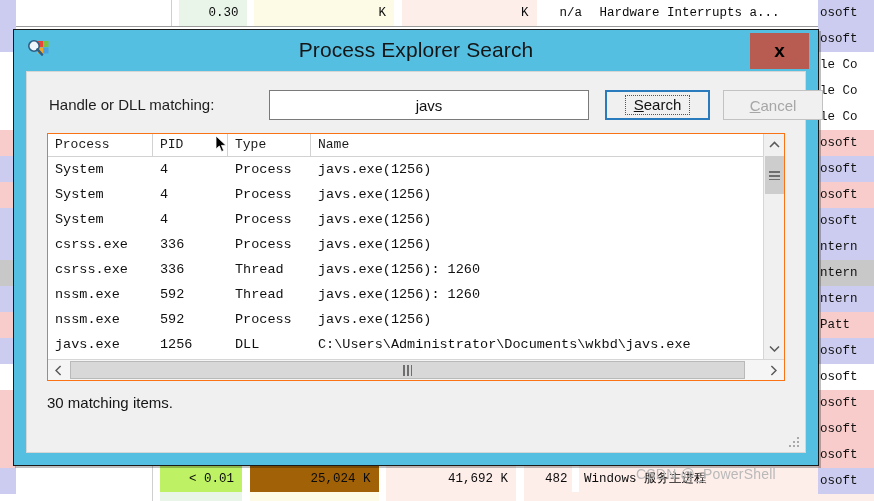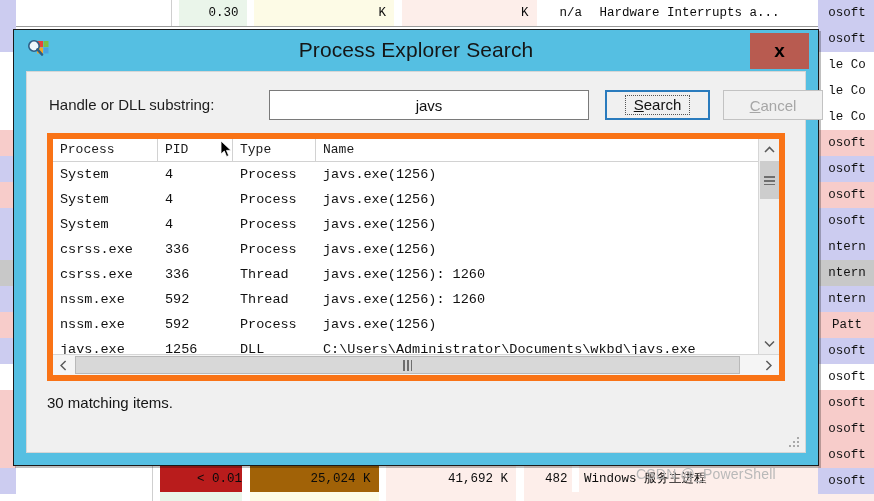--- a/index.html
+++ b/index.html
@@ -62,21 +62,20 @@
   #bg-right {
     position: absolute;
     top: 0;
     left: 818px;
     width: 56px;
     height: 501px;
     overflow: hidden;
     font-family: "Liberation Mono", monospace;
     font-size: 12.5px;
     color: #111;
-    text-align: center;
   }
   #bg-left {
     position: absolute;
     top: 0;
     left: 0;
     width: 16px;
     height: 501px;
     overflow: hidden;
   }
   .frag {
@@ -237,21 +236,21 @@
   .mnem { text-decoration: underline; }
 
   
   #listview {
     position: absolute;
     left: 20px;
     top: 61px;
     right: 20px;
     height: 248px;
     background: #ffffff;
-    border: 6px solid #f97316;
+    border: 1px solid #f97316;
     box-sizing: border-box;
     overflow: hidden;
   }
   #list-header {
     position: absolute;
     left: 0; top: 0;
     right: 21px;
     height: 22px;
     background: #ffffff;
     border-bottom: 1px solid #d2d2d2;
@@ -411,21 +410,21 @@
       <span class="cell" style="width:135px;background:#fdeeea;text-align:right;padding-right:8px;">K</span>
       <span class="cell" style="width:42px;background:#ffffff;text-align:right;padding-right:4px;">n/a</span>
       <span class="cell" style="width:300px;background:#ffffff;padding-left:6px;">Hardware Interrupts a...</span>
     </div>
     <div class="bg-vline" style="left:171px; top:0; height:26px;"></div>
     <div class="bg-topline" style="top:26px;"></div>
 
     <div class="bg-row" style="top:466px;">
       <span class="cell" style="width:144px;background:#ffffff;"></span>
       <span class="cell" style="width:1px;background:#cfcfcf;"></span>
-      <span class="cell" style="width:82px;background:#b91c1c;text-align:right;">&lt; 0.01</span>
+      <span class="cell" style="width:82px;background:#bef264;text-align:right;padding-right:8px;">&lt; 0.01</span>
       <span class="cell" style="width:129px;background:#a16207;text-align:right;padding-right:8px;">25,024 K</span>
       <span class="cell" style="width:130px;background:#fdeeea;text-align:right;padding-right:8px;">41,692 K</span>
       <span class="cell" style="width:48px;background:#fdeeea;text-align:right;padding-right:4px;">482</span>
       <span class="cell" style="width:260px;background:#fdeeea;padding-left:5px;">Windows 服务主进程</span>
       <span class="cell" style="width:80px;background:#fdeeea;padding-left:5px;">Microsoft</span>
     </div>
     <div class="bg-row" style="top:492px;">
       <span class="cell" style="width:144px;background:#ffffff;"></span>
       <span class="cell" style="width:1px;background:#cfcfcf;"></span>
       <span class="cell" style="width:82px;background:#eaf5ea;"></span>
@@ -494,21 +493,21 @@
           <line x1="11.4" y1="11.4" x2="16" y2="16.5" stroke="#2e5e85" stroke-width="2.6" stroke-linecap="round"></line>
         </svg>
       </div>
       <div id="dialog-title">Process Explorer Search</div>
       <div id="close-button">x</div>
     </div>
 
     <div id="client">
 
       <div id="search-row">
-        <div id="search-label">Handle or DLL substring:</div>
+        <div id="search-label">Handle or DLL matching:</div>
         <input id="search-input" type="text" value="javs" style="">
         <div id="cancel-button" class="dlg-button">
           <span><span class="mnem">C</span><span>ancel</span></span>
         </div>
         <div id="search-button" class="dlg-button">
           <span class="inner"><span class="mnem">S</span><span>earch</span></span>
         </div>
       </div>
 
       <div id="listview">

